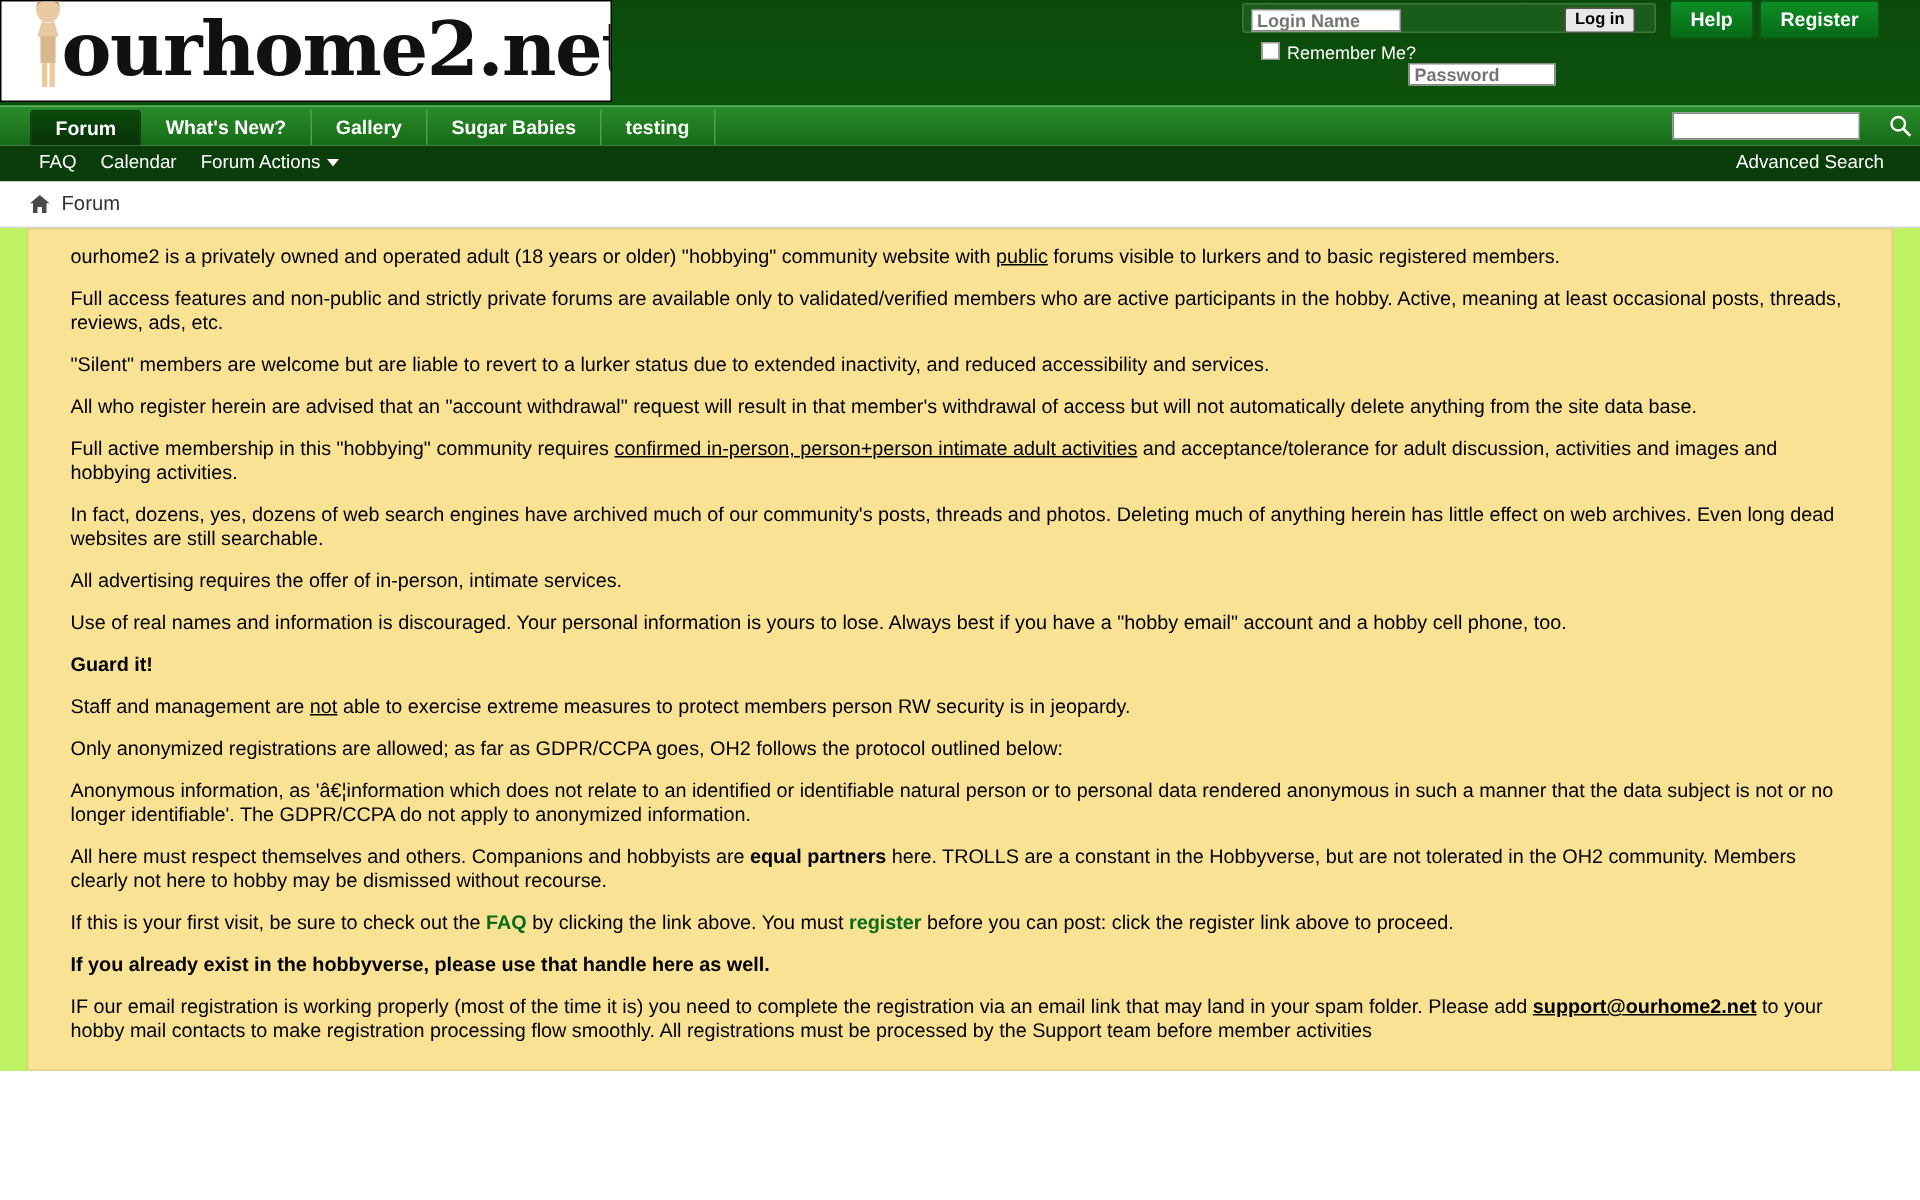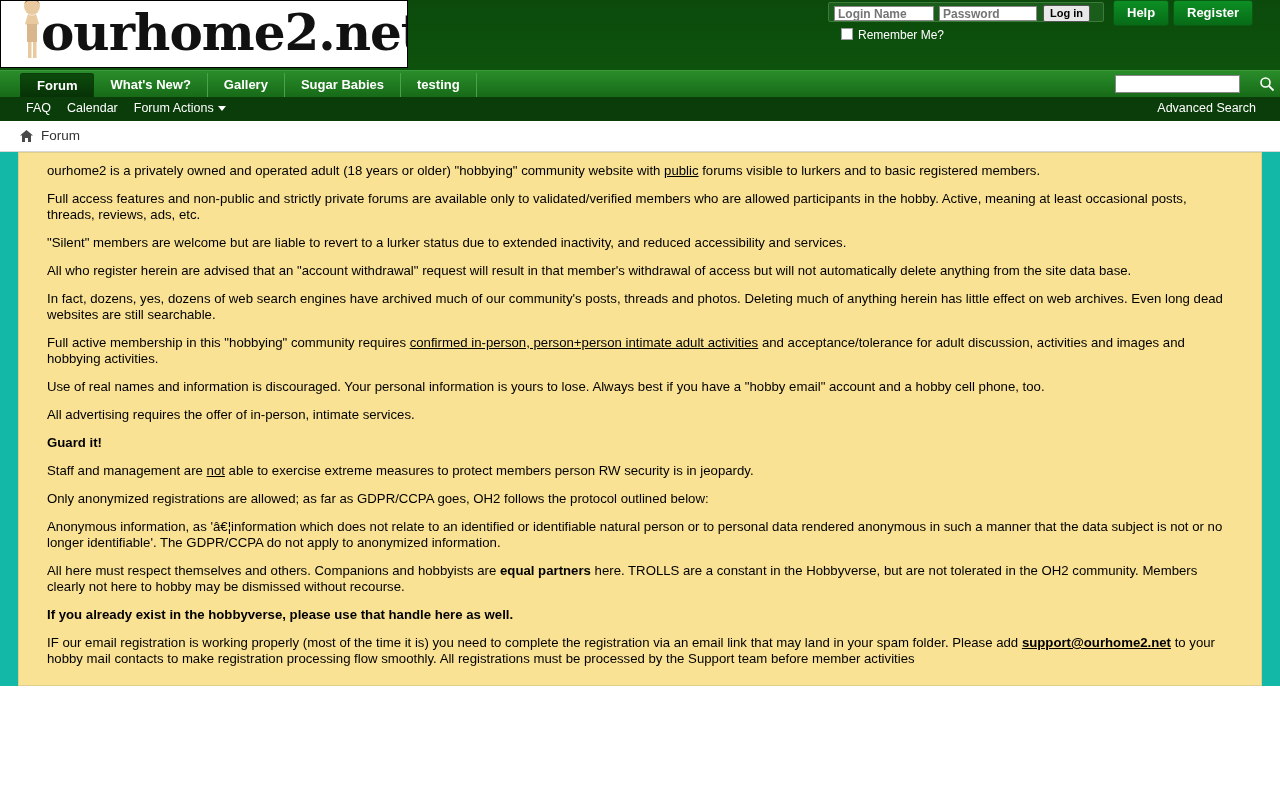--- a/index.html
+++ b/index.html
@@ -70,21 +70,21 @@
     border: 1px solid #888888;
     background: #ffffff;
     font-family: "Liberation Sans", sans-serif;
     font-size: 12px;
     font-weight: bold;
     color: #555555;
     padding: 0 3px;
     line-height: 13px;
   }
   .login-name { left: 5px; width: 100px; }
-  .login-pass { left: 110px; width: 98px; }
+  .login-pass { left: 110px; width: 98px; margin-top: 36px; }
   .login-btn {
     position: absolute;
     left: 214px;
     top: 2px;
     height: 17px;
     padding: 0 6px;
     background: #e8e8e8;
     border: 1px solid #555555;
     border-radius: 2px;
     font-size: 11px;
@@ -232,21 +232,21 @@
     font-size: 13.5px;
     color: #333333;
   }
   .home-icon { width: 13px; height: 12px; display: inline-block; }
 
   
   .content-wrap {
     position: relative;
     width: 1280px;
     padding: 0 18px;
-    background: #14b8a6;
+    background: #bef264;
   }
   .notice {
     width: 1244px;
     background: #fae295;
     border: 1px solid #e0cf8a;
     padding: 10px 28px 12px 28px;
     font-size: 13.2px;
     line-height: 16px;
     color: #000000;
   }
@@ -323,43 +323,44 @@
     </svg>
     <span>Forum</span>
   </div>
 </div>
 
 <div class="content-wrap">
   <div class="notice">
 
     <p><span>ourhome2 is a privately owned and operated adult (18 years or older) "hobbying" community website with </span><span class="u">public</span><span> forums visible to lurkers and to basic registered members.</span></p>
 
-    <p>Full access features and non-public and strictly private forums are available only to validated/verified members who are allowed participants in the hobby. Active, meaning at least occasional posts, threads, reviews, ads, etc.</p>
+    <p>Full access features and non-public and strictly private forums are available only to validated/verified members who are active participants in the hobby. Active, meaning at least occasional posts, threads, reviews, ads, etc.</p>
 
     <p>"Silent" members are welcome but are liable to revert to a lurker status due to extended inactivity, and reduced accessibility and services.</p>
 
     <p>All who register herein are advised that an "account withdrawal" request will result in that member's withdrawal of access but will not automatically delete anything from the site data base.</p>
 
+    <p><span>Full active membership in this "hobbying" community requires </span><span class="u">confirmed in-person, person+person intimate adult activities</span><span> and acceptance/tolerance for adult discussion, activities and images and hobbying activities.</span></p>
+
     <p>In fact, dozens, yes, dozens of web search engines have archived much of our community's posts, threads and photos. Deleting much of anything herein has little effect on web archives. Even long dead websites are still searchable.</p>
 
-    <p><span>Full active membership in this "hobbying" community requires </span><span class="u">confirmed in-person, person+person intimate adult activities</span><span> and acceptance/tolerance for adult discussion, activities and images and hobbying activities.</span></p>
+    <p>All advertising requires the offer of in-person, intimate services.</p>
 
     <p>Use of real names and information is discouraged. Your personal information is yours to lose. Always best if you have a "hobby email" account and a hobby cell phone, too.</p>
 
-    <p>All advertising requires the offer of in-person, intimate services.</p>
-
     <p class="b">Guard it!</p>
 
     <p><span>Staff and management are </span><span class="u">not</span><span> able to exercise extreme measures to protect members person RW security is in jeopardy.</span></p>
 
     <p>Only anonymized registrations are allowed; as far as GDPR/CCPA goes, OH2 follows the protocol outlined below:</p>
 
     <p>Anonymous information, as 'â€¦information which does not relate to an identified or identifiable natural person or to personal data rendered anonymous in such a manner that the data subject is not or no longer identifiable'. The GDPR/CCPA do not apply to anonymized information.</p>
 
     <p><span>All here must respect themselves and others. Companions and hobbyists are </span><span class="b">equal partners</span><span> here. TROLLS are a constant in the Hobbyverse, but are not tolerated in the OH2 community. Members clearly not here to hobby may be dismissed without recourse.</span></p>
 
+    <p><span>If this is your first visit, be sure to check out the </span><span class="lnk-green">FAQ</span><span> by clicking the link above. You must </span><span class="lnk-green">register</span><span> before you can post: click the register link above to proceed.</span></p>
 
     <p class="b">If you already exist in the hobbyverse, please use that handle here as well.</p>
 
     <p><span>IF our email registration is working properly (most of the time it is) you need to complete the registration via an email link that may land in your spam folder. Please add </span><span class="lnk-dark">support@ourhome2.net</span><span> to your hobby mail contacts to make registration processing flow smoothly. All registrations must be processed by the Support team before member activities</span></p>
 
   </div>
 </div>
 
 </body></html>

